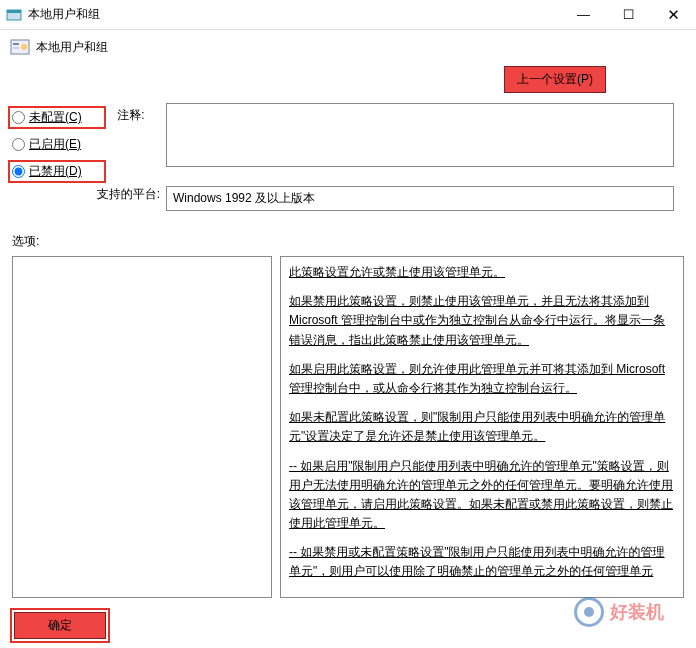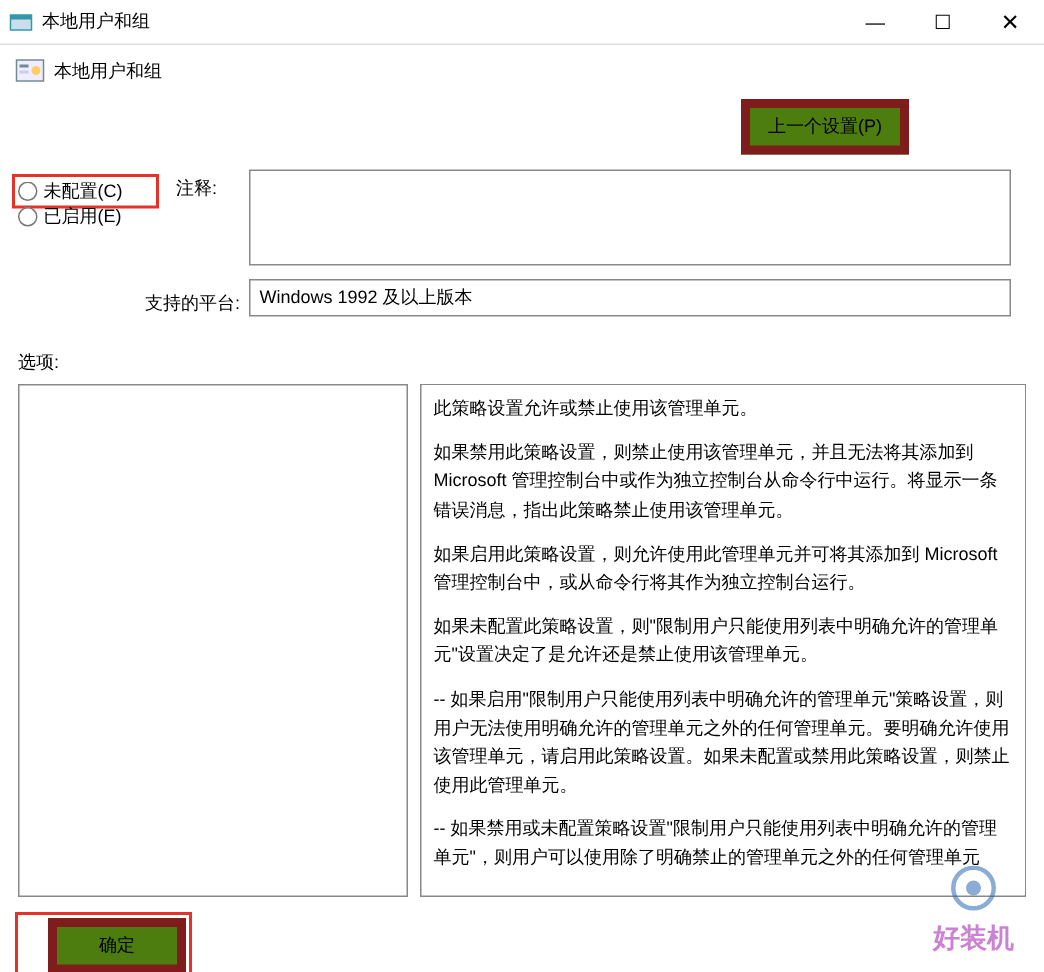--- a/index.html
+++ b/index.html
@@ -41,39 +41,40 @@
     }
     .section-header .sicon svg { width: 20px; height: 18px; }
     .section-header .stitle { font-size: 12px; }
     .top-buttons {
       display: flex;
       justify-content: flex-end;
       gap: 8px;
       padding: 4px 90px 8px 10px;
     }
     .btn {
-      border: 6px solid #7f1d1d;
-      background: #4d7c0f;
+      border: 1px solid #7f1d1d;
+      background: #ef4444;
       padding: 4px 12px;
       font-size: 12px;
       font-family: inherit;
       min-width: 92px;
       text-align: center;
-      margin-left: 18px;
     }
     .config-row {
       display: flex;
       padding: 2px 10px 2px 12px;
       align-items: flex-start;
     }
     .radio-col {
       width: 90px;
       display: flex;
       flex-direction: column;
+      gap: 10px;
       padding-top: 6px;
+      text-decoration: underline;
     }
     .radio-item {
       display: flex;
       align-items: center;
       gap: 4px;
       cursor: pointer;
     }
     .radio-item input[type="radio"] { cursor: pointer; }
     .hl-red {
       border: 2px solid #e6332a;
@@ -94,21 +95,21 @@
       width: 100%;
       height: 64px;
       resize: none;
       font-family: inherit;
       font-size: 12px;
       border: 1px solid #888;
       padding: 2px;
     }
     .platform-row {
       display: flex;
-      align-items: flex-end;
+      align-items: flex-start;
       padding: 4px 10px 6px 12px;
     }
     .platform-row .plabel {
       width: 154px;
       text-align: right;
       padding-right: 6px;
     }
     .platform-row .pbox {
       flex: 1;
       border: 1px solid #888;
@@ -139,46 +140,45 @@
     .panel-right {
       flex: 1;
       height: 342px;
       border: 1px solid #888;
       background: #fff;
       padding: 6px 8px;
       overflow-y: auto;
       font-size: 12px;
       line-height: 1.6;
     }
-    .panel-right p { margin-bottom: 10px; }
+    .panel-right p { margin-bottom: 10px; text-decoration: underline; }
     .bottom-bar {
       display: flex;
       gap: 8px;
       padding: 10px 14px;
       position: relative;
     }
     .hl-red-btn {
       border: 2px solid #e6332a;
       padding: 2px;
       margin: -4px;
       display: inline-block;
     }
     .watermark {
       position: absolute;
-      right: 20px;
+      right: 32px;
       bottom: 22px;
       opacity: 0.55;
       pointer-events: none;
       display: flex;
       align-items: center;
       gap: 6px;
       font-weight: bold;
       font-size: 18px;
-      color: #a21caf;
-      flex-direction: column;
+      color: #ef4444;
     }
     .wm-circle {
       width: 30px; height: 30px;
       border-radius: 50%;
       border: 3px solid #2a6ab5;
       position: relative;
     }
     .wm-circle::after{
       content:"";
       position:absolute;
@@ -227,20 +227,26 @@
     <span class="hl-red">
       <label class="radio-item">
         <input type="radio" name="cfg" style="">
         <span>未配置(C)</span>
       </label>
     </span>
     <label class="radio-item">
       <input type="radio" name="cfg" style="">
       <span>已启用(E)</span>
     </label>
+    <span class="hl-red">
+      <label class="radio-item">
+        <input type="radio" name="cfg" checked="" style="">
+        <span>已禁用(D)</span>
+      </label>
+    </span>
   </div>
   <div class="label-col">注释:</div>
   <div class="comment-box">
     <textarea style=""></textarea>
   </div>
 </div>
 
 <div class="platform-row">
   <div class="plabel">支持的平台:</div>
   <div class="pbox">Windows 1992 及以上版本</div>

